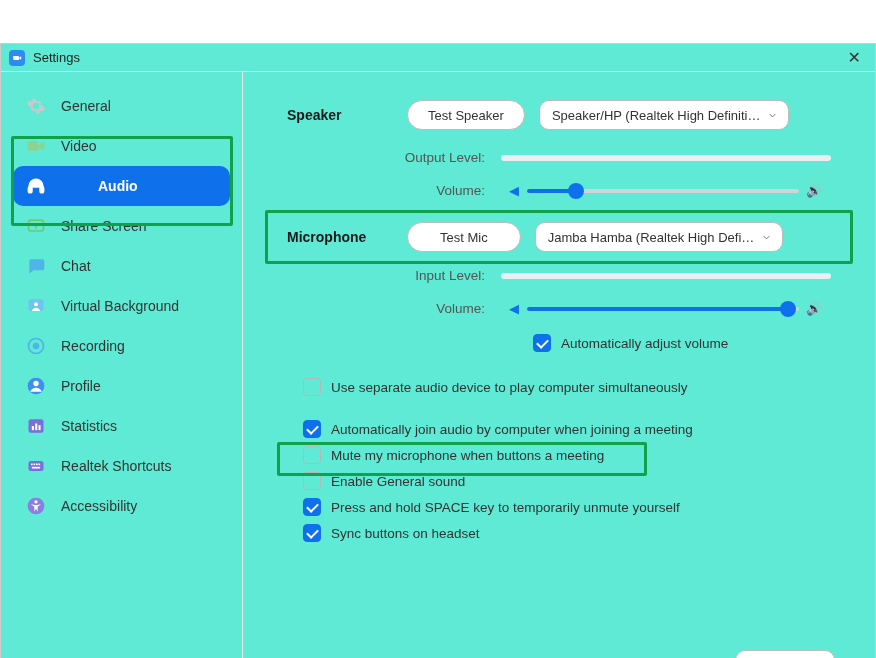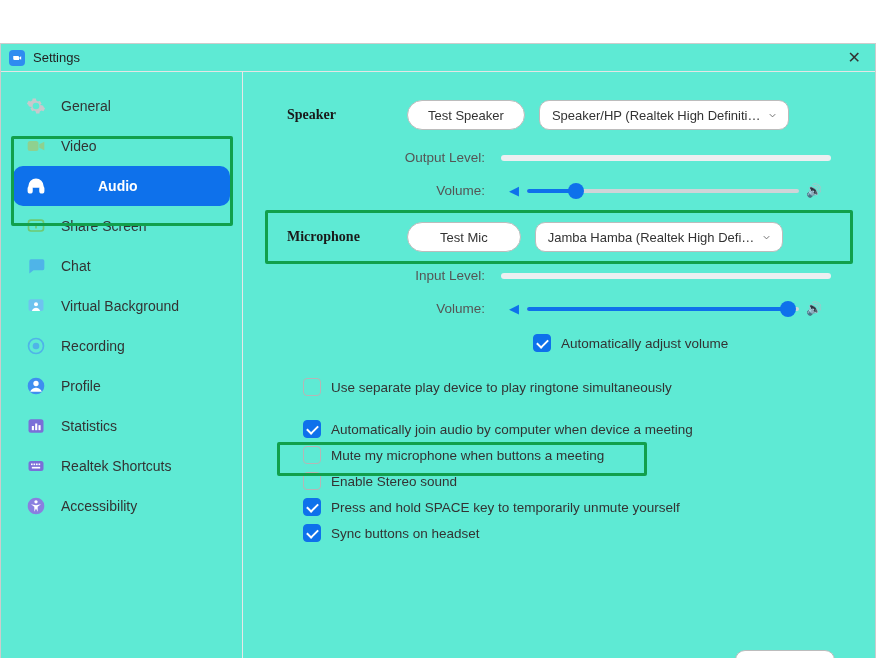--- a/index.html
+++ b/index.html
@@ -13,21 +13,21 @@
   .body { flex: 1; display: flex; overflow: hidden; }
   .sidebar { width: 242px; border-right: 1px solid #e7e7e7; padding: 14px 12px; position: relative; }
   .nav-item { display: flex; align-items: center; height: 40px; border-radius: 10px; padding: 0 12px; font-size: 14px; color: #333; cursor: pointer; }
   .nav-item .nav-icon { width: 22px; height: 22px; margin-right: 14px; display:flex; align-items:center; justify-content:center; }
   .nav-item.active { background: #0e71eb; color: #fff; font-weight: 600; gap: 37px; }
   .nav-item.active .nav-icon svg { fill:#fff; stroke:#fff; }
   .highlight-box { border: 3px solid #11a04c; border-radius: 2px; }
   .hl-sidebar { position:absolute; left:10px; top:64px; width:222px; height:90px; pointer-events:none; }
   .content { flex:1; padding: 28px 44px 12px 44px; overflow:auto; font-size:14px; color:#333; position:relative;}
   .row { display:flex; align-items:center; margin-bottom:20px;}
-  .section-label { width:120px; font-weight:700; color:#1a1a1a;font-family:Liberation Serif, serif; }
+  .section-label { width:120px; font-weight:700; color:#1a1a1a; }
   .btn { border:1px solid #bcbcbc; background:#fff; border-radius:16px; height:30px; padding:0 20px; font-size:13px; cursor:pointer; color:#333;}
   .select { border:1px solid #bcbcbc; background:#fff; border-radius:10px; height:30px; padding:0 28px 0 12px; font-size:13px; min-width:240px; display:flex; align-items:center; position:relative; cursor:pointer; color:#333; white-space:nowrap; overflow:hidden; text-overflow:ellipsis;}
   .select .chev { position:absolute; right:10px; top:8px; }
   .sub-row { display:flex; align-items:center; margin-bottom:18px;}
   .sub-label { width:360px; text-align:right; padding-right:16px; color:#555; font-size:13.5px;}
   .level-bar { flex:1; height:6px; background:#eceff1; border-radius:3px;}
   .slider { flex:1; display:flex; align-items:center;}
   .slider .track { flex:1; height:4px; background:#d0d4d8; border-radius:2px; position:relative;}
   .slider .fill { position:absolute; left:0; top:0; height:4px; background:#0e71eb; border-radius:2px;}
   .slider .thumb { position:absolute; top:-6px; width:16px; height:16px; background:#0e71eb; border-radius:50%; transform:translateX(-50%);}
@@ -227,39 +227,39 @@
         </div>
         <span class="vol-icon">🔊</span>
       </div>
       <div class="cb-row" style="margin-left:230px; margin-bottom:26px;">
         <div class="cb checked"></div>
         <span class="cb-label">Automatically adjust volume</span>
       </div>
 
       <div class="cb-row">
         <div class="cb"></div>
-        <span class="cb-label">Use separate play device to play ringtone simultaneously</span>
+        <span class="cb-label">Use separate audio device to play computer simultaneously</span>
       </div>
       <div style="height:8px"></div>
       <div class="cb-row">
         <div class="cb checked"></div>
-        <span class="cb-label">Automatically join audio by computer when device a meeting</span>
+        <span class="cb-label">Automatically join audio by computer when joining a meeting</span>
       </div>
 
       <div style="position:relative;">
         <div class="hl-mic" style="left:-10px; top:-4px; width:370px; height:34px;"></div>
         <div class="cb-row">
           <div class="cb"></div>
           <span class="cb-label">Mute my microphone when buttons a meeting</span>
         </div>
       </div>
 
       <div class="cb-row">
         <div class="cb"></div>
-        <span class="cb-label">Enable Stereo sound</span>
+        <span class="cb-label">Enable General sound</span>
       </div>
       <div class="cb-row">
         <div class="cb checked"></div>
         <span class="cb-label">Press and hold SPACE key to temporarily unmute yourself</span>
       </div>
       <div class="cb-row">
         <div class="cb checked"></div>
         <span class="cb-label">Sync buttons on headset</span>
       </div>
 

